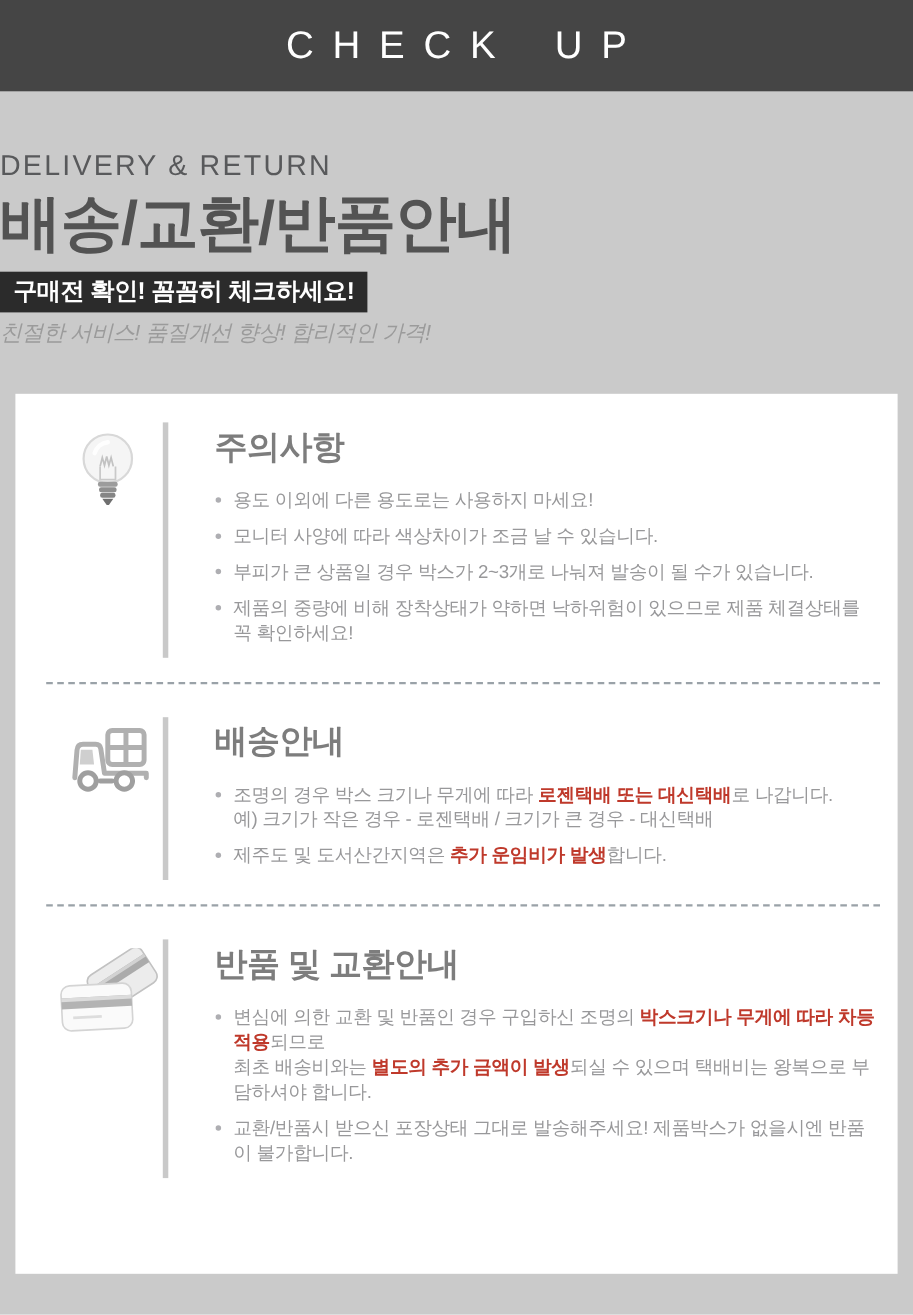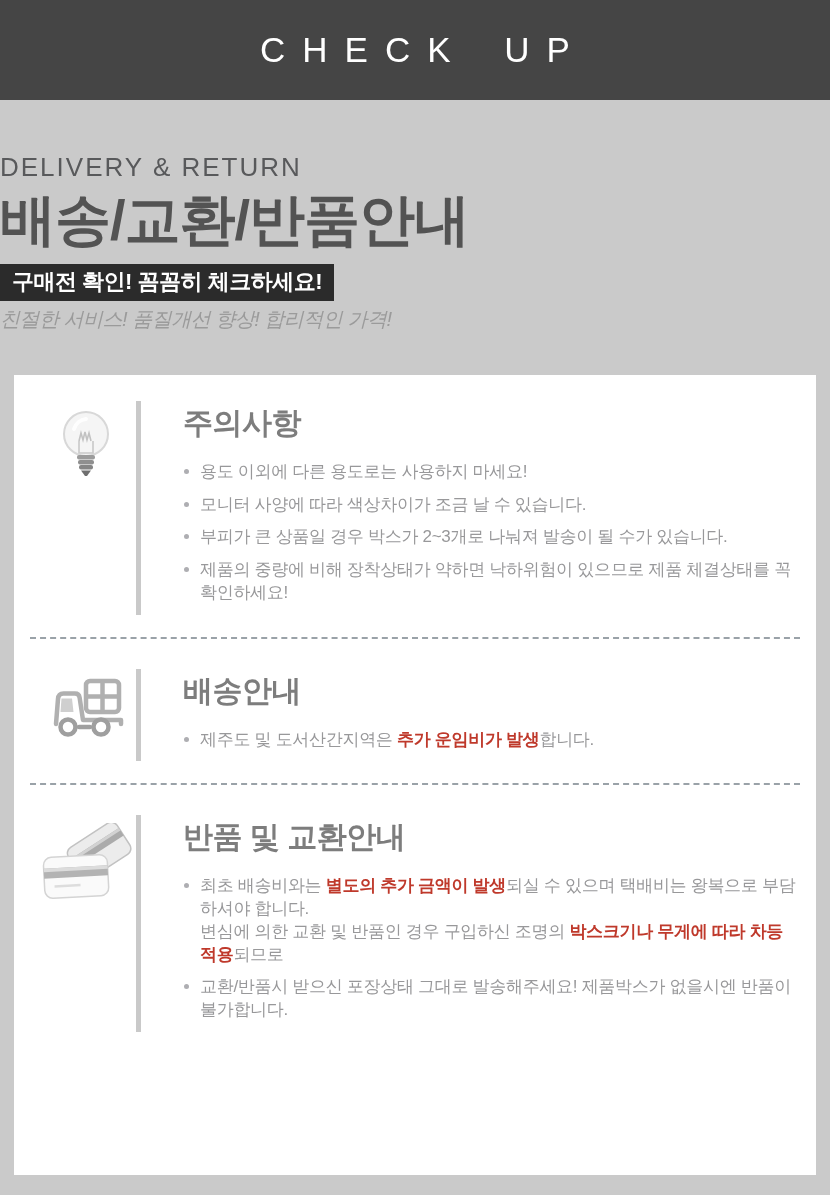--- a/index.html
+++ b/index.html
@@ -7,21 +7,21 @@
   body {
     width: 830px; height: 1195px;
     background: #cacaca;
     font-family: "Liberation Sans", "DejaVu Sans", sans-serif;
     overflow: hidden;
   }
   .page { width: 830px; height: 1195px; background:#cacaca; }
 
   
   .topbar {
-    height: 100px; background: #454545;
+    height: 83px; background: #454545;
     display:flex; align-items:center; justify-content:center;
   }
   .topbar h1 {
     margin:0; color:#fff; font-size:35px; font-weight:200;
     letter-spacing: 17px; word-spacing: 10px; text-indent: 17px;
   }
 
   
   .hero { text-align:left; padding-top: 52px; }
   .hero-kicker {
@@ -38,20 +38,21 @@
   }
   .hero-tagline {
     margin-top: 5px; font-size: 20px; font-style: italic;
     color: #9b9b9b; letter-spacing: -0.5px;
   }
 
   
   .card {
     margin: 42px 14px 0; background:#fff; height: 800px;
     overflow: hidden;
+    padding-left: 12px;
   }
   .section { display:flex; align-items: stretch; padding: 26px 18px 18px 22px; }
   .sec-icon {
     flex: none; width: 100px; display:flex;
     justify-content:center; align-items:flex-start; padding-top: 8px;
   }
   .sec-bar { flex:none; width:5px; background:#c9c9c9; }
   .sec-body { flex:1; padding-left: 42px; padding-top: 2px; }
   .sec-title {
     margin: 0 0 17px; font-size: 30px; font-weight: 600;
@@ -145,20 +146,24 @@
             <circle cx="55" cy="50" r="7.5"></circle>
           </g>
           <line x1="33" y1="50" x2="44" y2="50" stroke="#9f9f9f" stroke-width="4.5" stroke-linecap="round"></line>
         </svg>
       </div>
       <div class="sec-bar"></div>
       <div class="sec-body">
         <h2 class="sec-title">배송안내</h2>
         <ul class="sec-list">
             <li>
+              <div class="line"><span>조명의 경우 박스 크기나 무게에 따라 </span><span class="red">로젠택배 또는 대신택배</span><span>로 나갑니다.</span></div>
+              <div class="line"><span>예) 크기가 작은 경우 - 로젠택배 / 크기가 큰 경우 - 대신택배</span></div>
+            </li>
+            <li>
               <div class="line"><span>제주도 및 도서산간지역은 </span><span class="red">추가 운임비가 발생</span><span>합니다.</span></div>
             </li>
           </ul>
       </div>
     </div>
 
     <div class="dashed-divider"></div>
 
     <div class="section">
       <div class="sec-icon">
@@ -174,22 +179,22 @@
             <rect x="4" y="44" width="64" height="3.5" fill="#dcdcdc"></rect>
             <rect x="14" y="61" width="26" height="2.5" fill="#dddddd"></rect>
           </g>
         </svg>
       </div>
       <div class="sec-bar"></div>
       <div class="sec-body">
         <h2 class="sec-title">반품 및 교환안내</h2>
         <ul class="sec-list">
             <li>
+              <div class="line"><span>변심에 의한 교환 및 반품인 경우 구입하신 조명의 </span><span class="red">박스크기나 무게에 따라 차등적용</span><span>되므로</span></div>
               <div class="line"><span>최초 배송비와는 </span><span class="red">별도의 추가 금액이 발생</span><span>되실 수 있으며 택배비는 왕복으로 부담하셔야 합니다.</span></div>
-              <div class="line"><span>변심에 의한 교환 및 반품인 경우 구입하신 조명의 </span><span class="red">박스크기나 무게에 따라 차등적용</span><span>되므로</span></div>
             </li>
             <li>
               <div class="line"><span>교환/반품시 받으신 포장상태 그대로 발송해주세요! 제품박스가 없을시엔 반품이 불가합니다.</span></div>
             </li>
           </ul>
       </div>
     </div>
 
   </div>
 </div>

